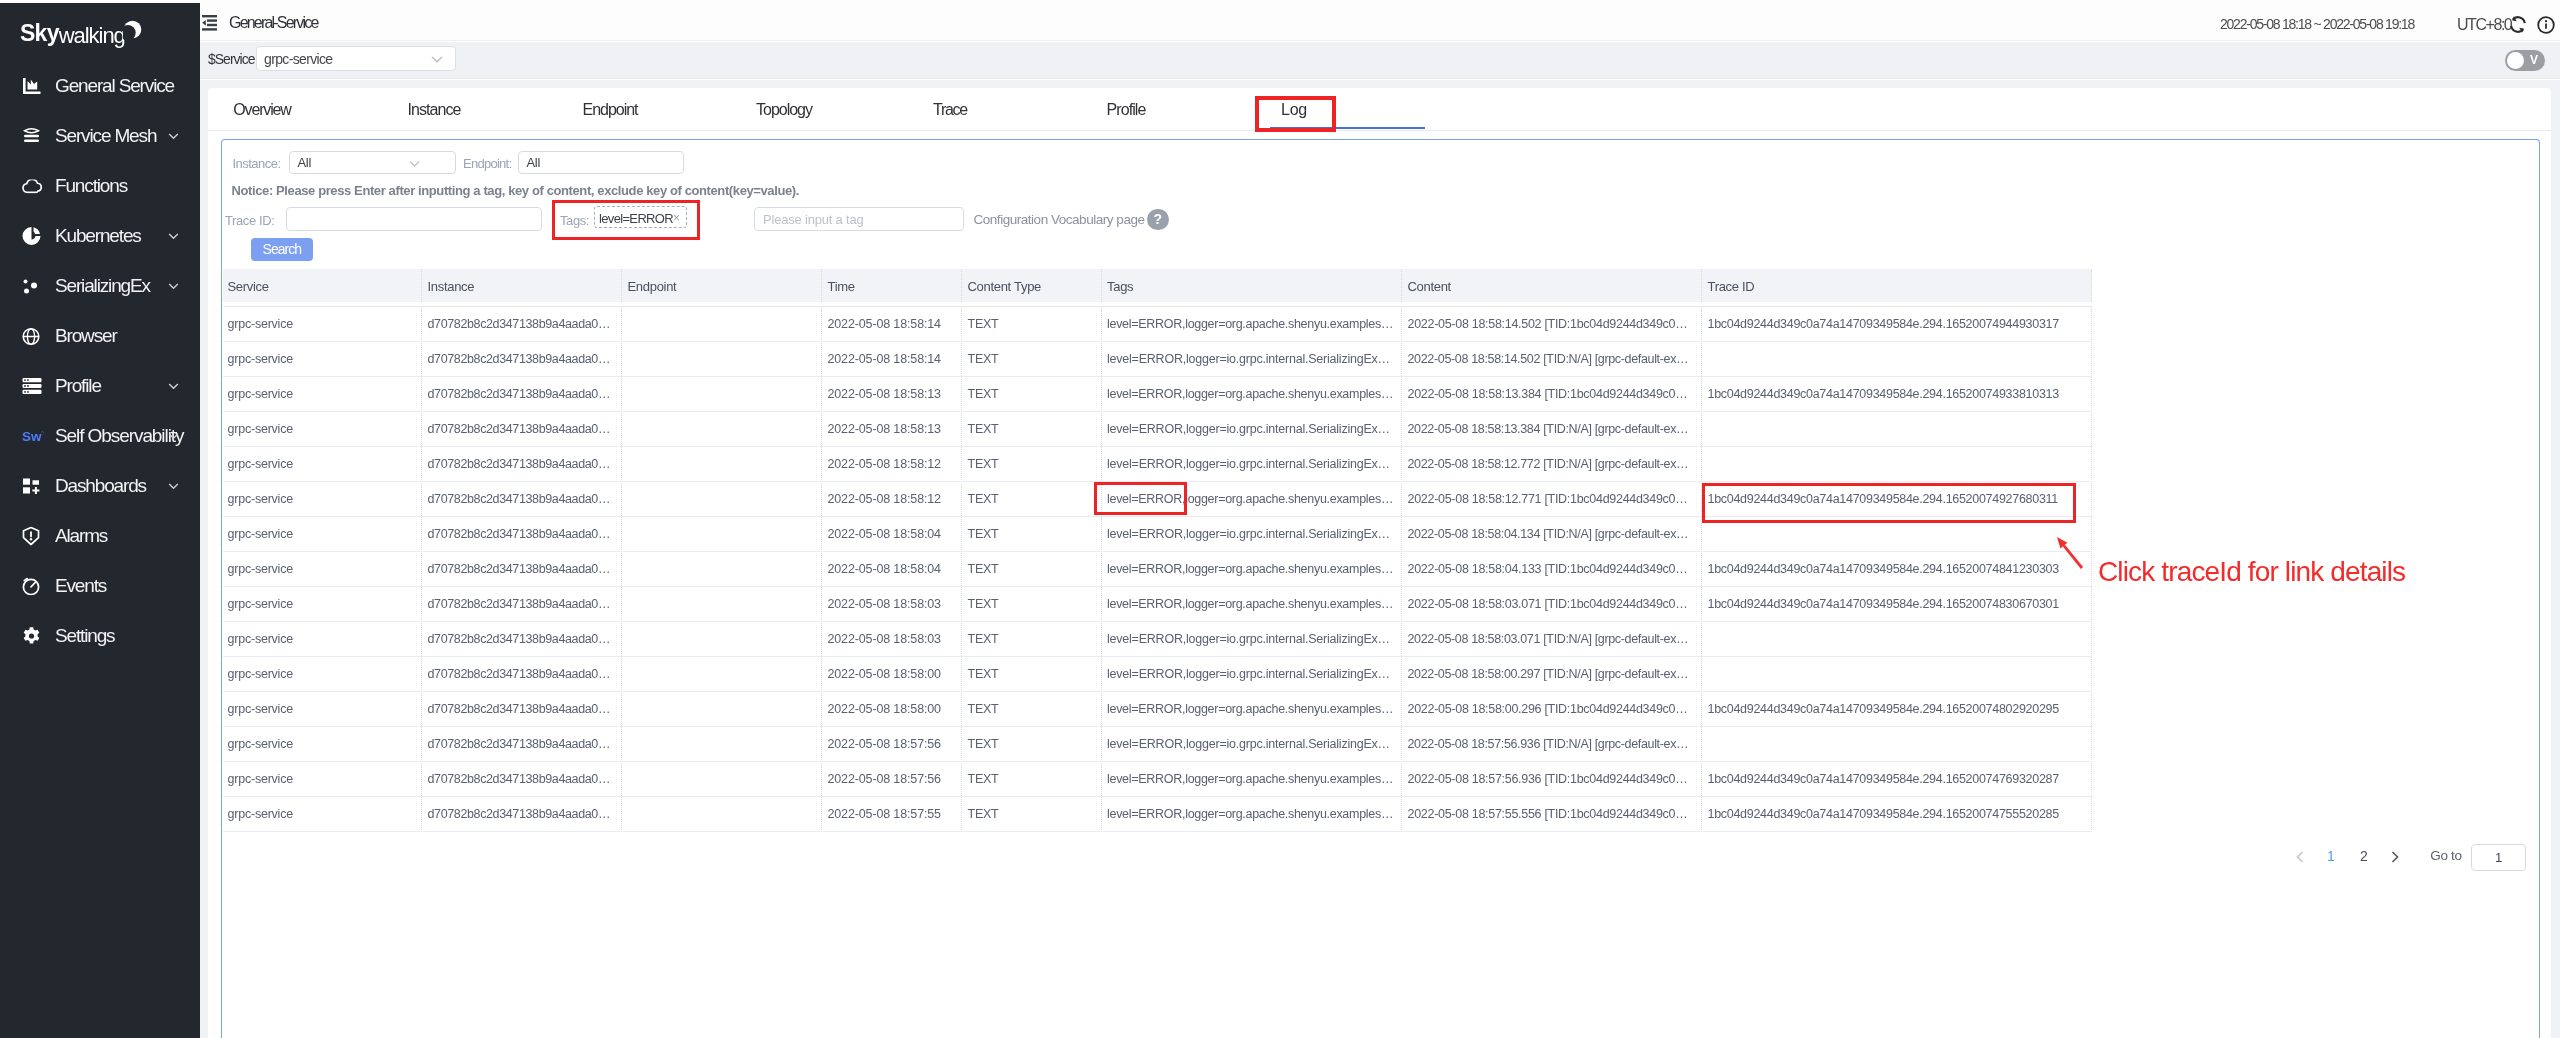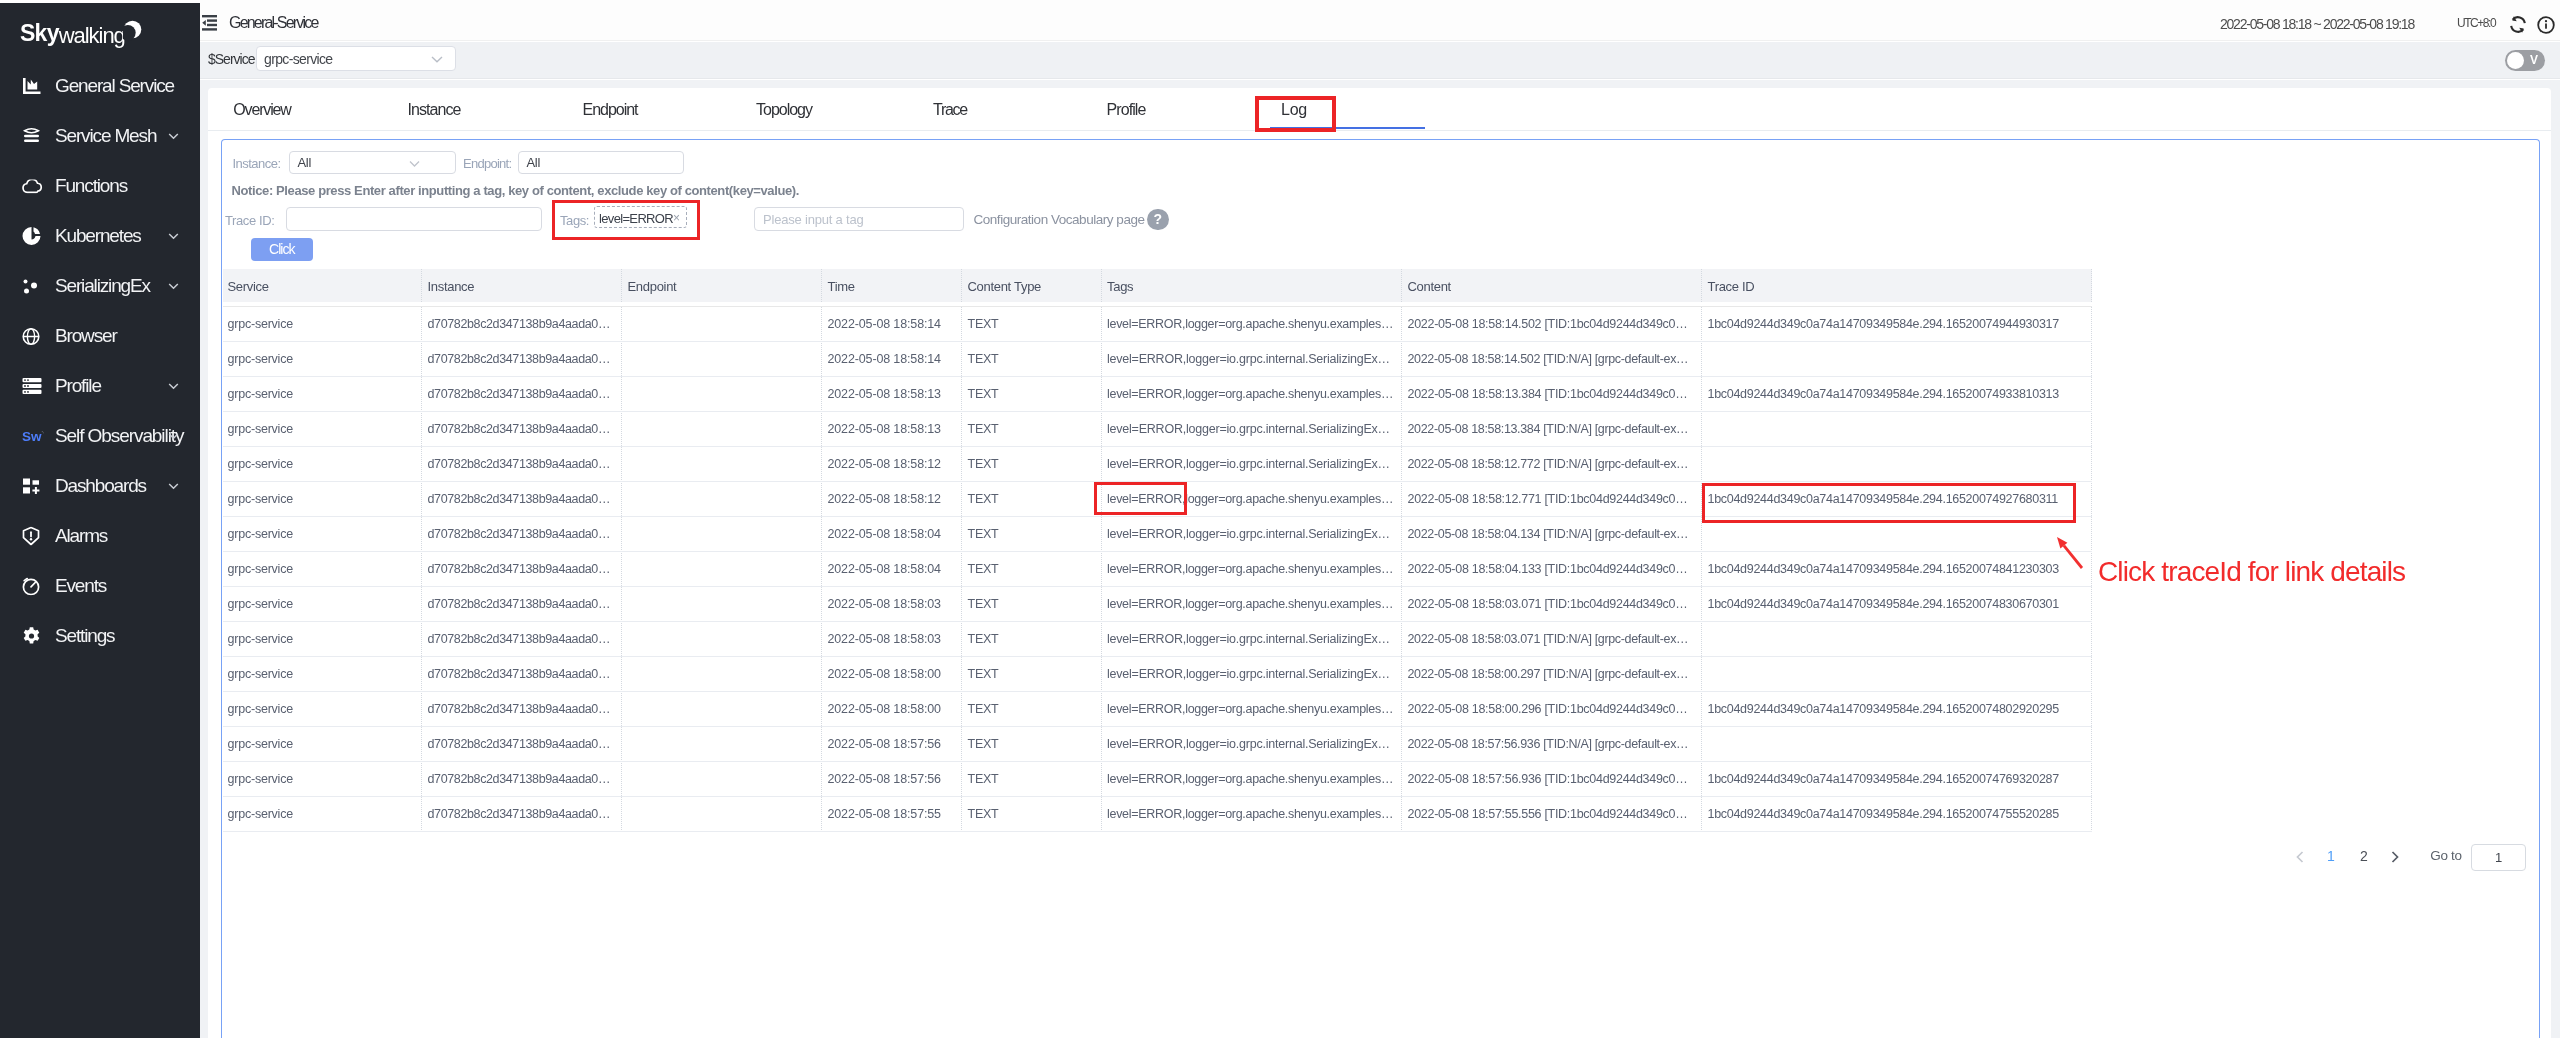--- a/index.html
+++ b/index.html
@@ -22,21 +22,21 @@
 #bar2 { position:absolute; left:200px; top:42px; width:2360px; height:37px;
   background:#eff1f4; border-bottom:1px solid #e6e8eb; }
 #graybg { position:absolute; left:200px; top:80px; width:2360px; height:958px;
   background:#f0f2f5; }
 #card { position:absolute; left:208px; top:88px; width:2343px; height:950px;
   background:#fff; border-radius:4px 4px 0 0; }
 #title { position:absolute; left:229px; top:14px; font-size:16px; color:#303238;
   letter-spacing:-1.8px; }
 #daterange { position:absolute; left:2220px; top:16px; font-size:14px;
   color:#4c4c4c; letter-spacing:-1.23px; white-space:nowrap; }
-#utc { position:absolute; left:2457px; top:16px; font-size:12px; color:#4c4c4c;
+#utc { position:absolute; left:2457px; top:16px; font-size:16px; color:#4c4c4c;
   letter-spacing:-1.45px; }
 #svclabel { position:absolute; left:208px; top:51px; font-size:14px; color:#33363b;
   letter-spacing:-1.0px; }
 #svcsel { position:absolute; left:256px; top:46px; width:200px; height:25px;
   background:#fff; border:1px solid #dcdfe6; border-radius:4px; }
 #svcsel .t { position:absolute; left:7px; top:4px; font-size:14px; color:#43464c;
   letter-spacing:-0.65px; }
 .tab { position:absolute; top:101px; transform:translateX(-50%); font-size:16px;
   color:#2f3136; white-space:nowrap; }
 #tabline { position:absolute; left:208px; top:130px; width:2343px; height:1px;
@@ -307,21 +307,21 @@
 <div class="flabel" style="left:560px;top:212.5px;letter-spacing:-0.4px">Tags:</div>
 <div id="chip">
     <span class="t">level=ERROR</span>
     <span class="x">×</span>
   </div>
 <div class="finput" style="left:754px;top:207px;width:209.5px;height:24px">
     <span class="v ph" style="letter-spacing:-0.2px">Please input a tag</span>
   </div>
 <div id="vocab">Configuration Vocabulary page</div>
 <div id="qmark">?</div>
-<div id="searchbtn">Click</div>
+<div id="searchbtn">Search</div>
 <div id="thead"></div>
 <span class="hc" style="left:227.5px">Service</span>
 <span class="hc" style="left:427.5px">Instance</span>
 <span class="hc" style="left:627.5px">Endpoint</span>
 <span class="hc" style="left:827.5px">Time</span>
 <span class="hc" style="left:967.5px">Content Type</span>
 <span class="hc" style="left:1107px">Tags</span>
 <span class="hc" style="left:1407.5px">Content</span>
 <span class="hc" style="left:1707.5px">Trace ID</span>
 <div class="vsep" style="left:420.5px;top:269px;height:32.5px"></div>

